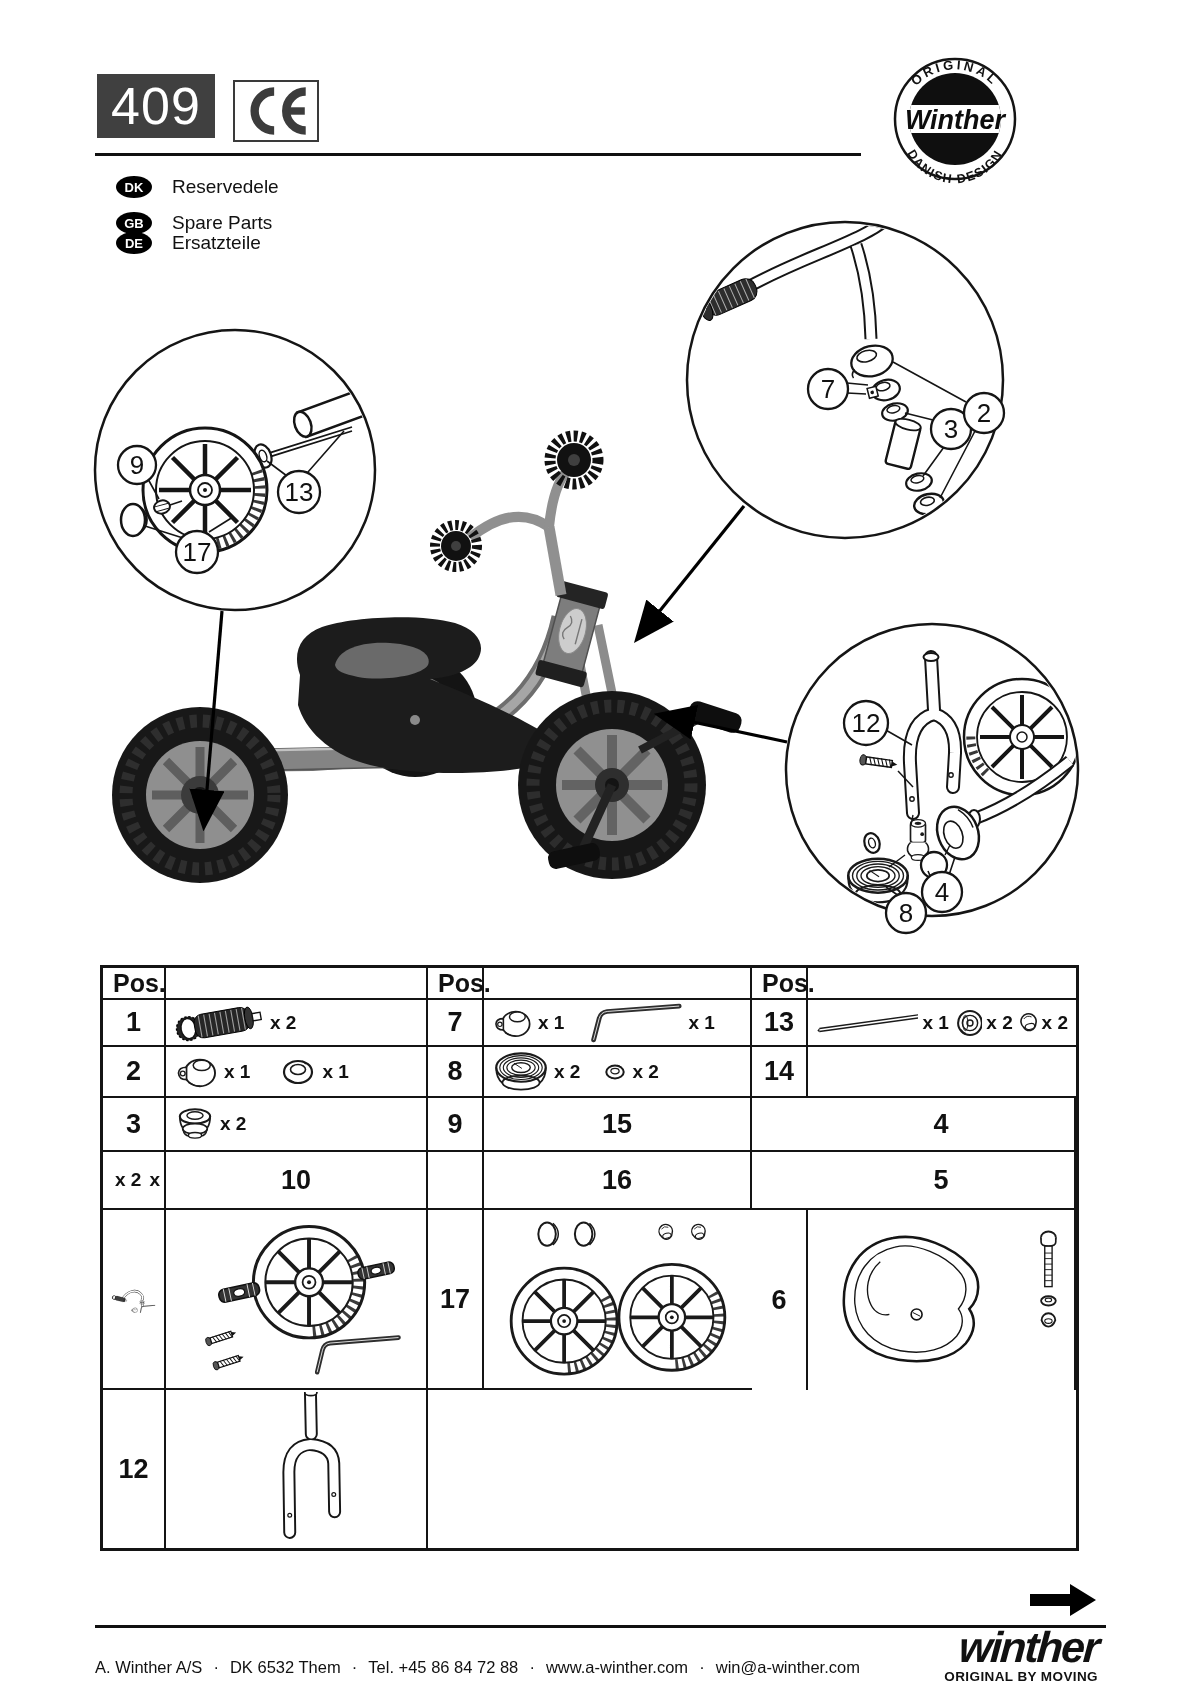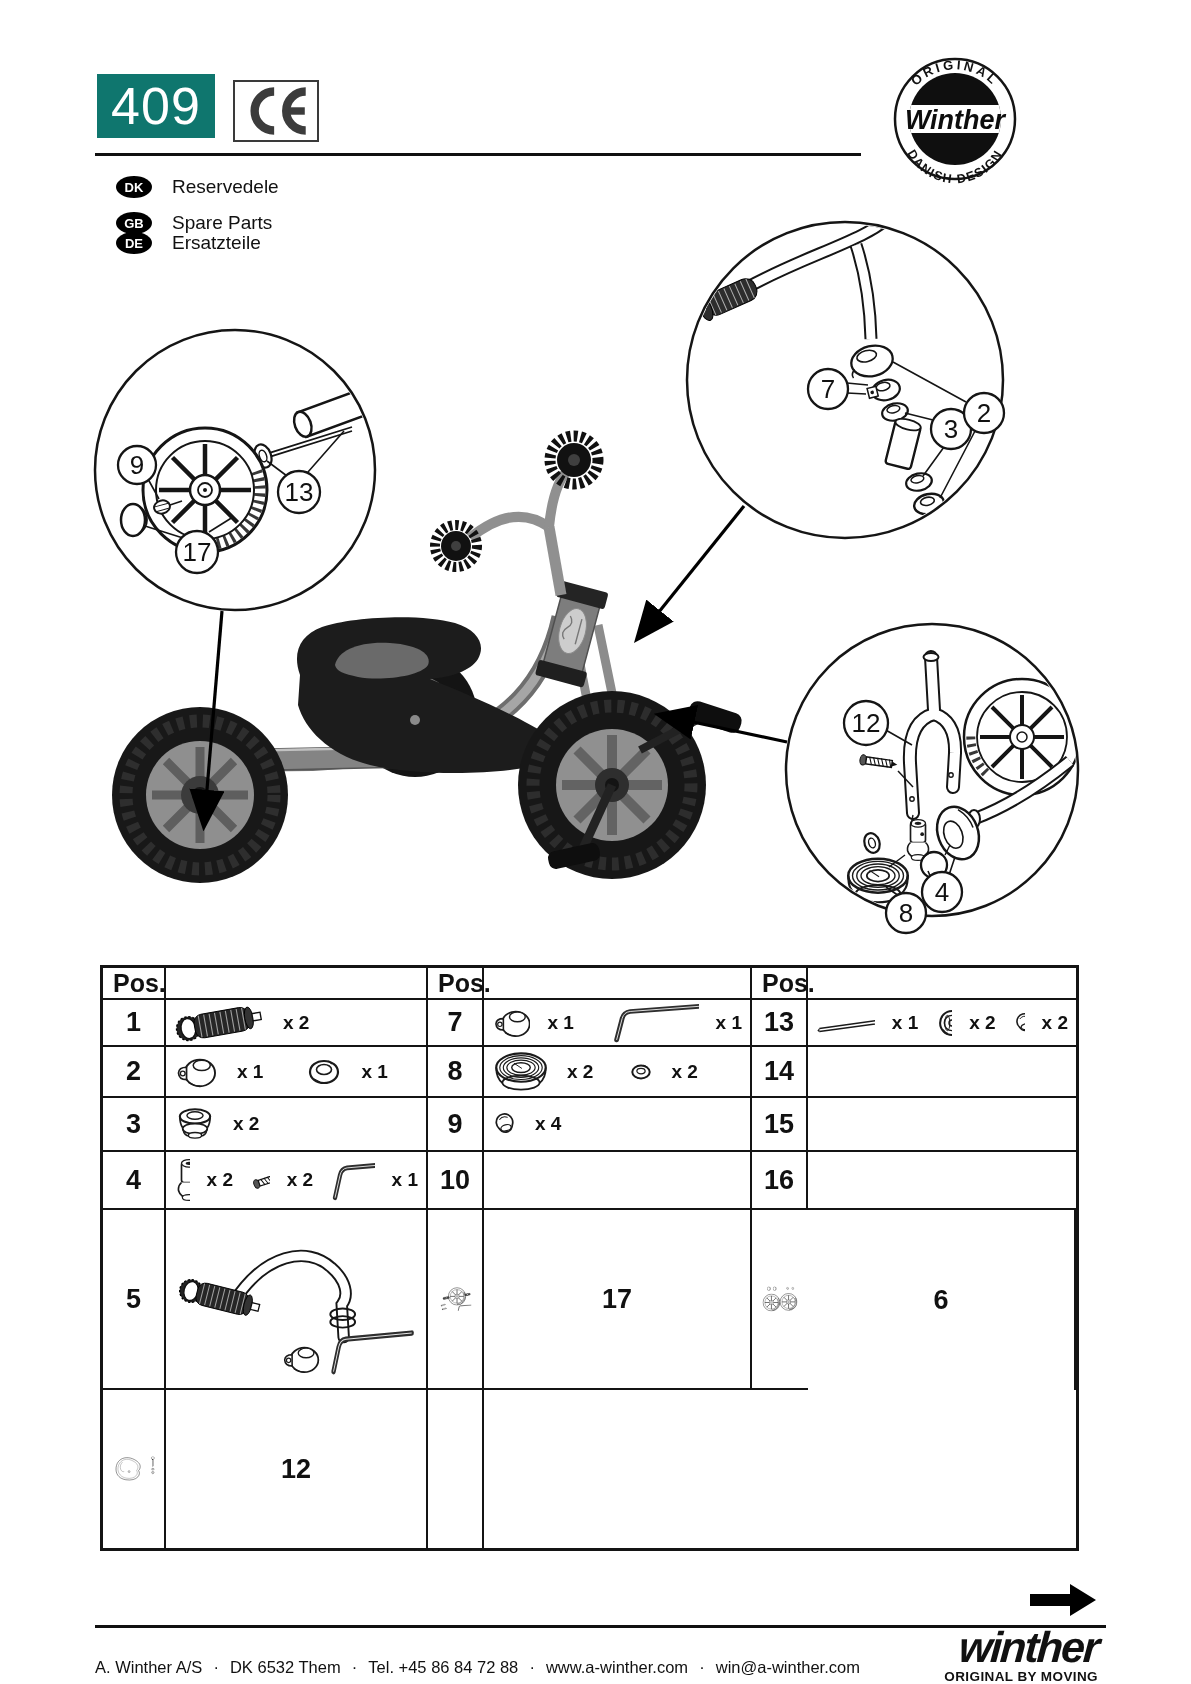--- a/index.html
+++ b/index.html
@@ -1,21 +1,21 @@
 <!DOCTYPE html>
 <html><head>
 <meta charset="utf-8">
 <style>
   html,body{margin:0;padding:0;background:#e8e8e8;}
   .page{position:relative;width:1191px;height:1684px;background:#fff;overflow:hidden;
         font-family:"Liberation Sans",sans-serif;color:#111;margin:0 auto;}
   .abs{position:absolute;}
 
   
-  .model-box{left:97px;top:74px;width:118px;height:64px;background:#0f766e;color:#fff;
+  .model-box{left:97px;top:74px;width:118px;height:64px;background:#404040;color:#fff;
     display:flex;align-items:center;justify-content:center;font-size:52px;letter-spacing:1px;}
   .ce-box{left:233px;top:80px;width:82px;height:58px;border:2px solid #3a3a3a;
     display:flex;align-items:center;justify-content:center;background:#fff;}
   .head-rule{left:95px;top:153px;width:766px;height:3px;background:#101010;}
 
   .lang-row{left:116px;display:flex;align-items:center;gap:20px;height:26px;}
   .lang-badge{width:36px;height:22px;background:#000;border-radius:50%;color:#fff;
     display:flex;align-items:center;justify-content:center;font-size:13px;font-weight:bold;}
   .lang-label{font-size:19px;}
 
@@ -26,21 +26,21 @@
   .ptable{left:100px;top:965px;display:grid;
     grid-template-columns:63px 262px 56px 268px 56px 268px;
     grid-template-rows:32px 47px 51px 54px 58px 180px 158px;
     border:3px solid #141414;background:#fff;font-weight:bold;}
   .ptable > div{border-right:2px solid #141414;border-bottom:2px solid #141414;
     display:flex;align-items:center;box-sizing:border-box;min-width:0;}
   .ptable > div.lc{border-right:none;}
   .ptable > div.lr{border-bottom:none;}
   .poshead{font-size:25px;padding-left:10px;}
   .pos{font-size:27px;justify-content:center;}
-  .pcell{padding:2px 8px;gap:17px;overflow:hidden;}
+  .pcell{padding:2px 8px;gap:4px;overflow:hidden;}
   .qty{font-size:19px;white-space:nowrap;}
 
   
   .foot-rule{left:95px;top:1625px;width:1011px;height:3px;background:#101010;}
   .contact{left:95px;top:1658px;width:765px;display:flex;justify-content:space-between;
     align-items:center;font-size:16.5px;}
   .brandfoot{left:880px;top:1628px;width:218px;text-align:right;}
   .brandfoot .logo{font-size:43px;font-weight:bold;font-style:italic;letter-spacing:-2px;
     line-height:0.9;transform:skewX(-4deg);display:inline-block;}
   .brandfoot .tag{font-size:13.5px;font-weight:bold;letter-spacing:0.4px;margin-top:2px;}
@@ -523,26 +523,20 @@
     <div class="pcell lc"></div>
 
     <div class="pos">3</div>
     <div class="pcell">
       <svg width="42" height="36">
           <use href="#i-cup" width="42" height="36"></use>
         </svg>
       <span class="qty">x 2</span>
     </div>
     <div class="pos">9</div>
-    <div class="pcell">
-      <svg width="26" height="26">
-          <use href="#i-capnut" width="26" height="26"></use>
-        </svg>
-      <span class="qty">x 4</span>
-    </div>
     <div class="pos">15</div>
     <div class="pcell lc"></div>
 
     <div class="pos">4</div>
     <div class="pcell">
       <svg width="30" height="48">
           <use href="#i-coupler" width="30" height="48"></use>
         </svg>
       <span class="qty">x 2</span>
       <svg width="38" height="26">

